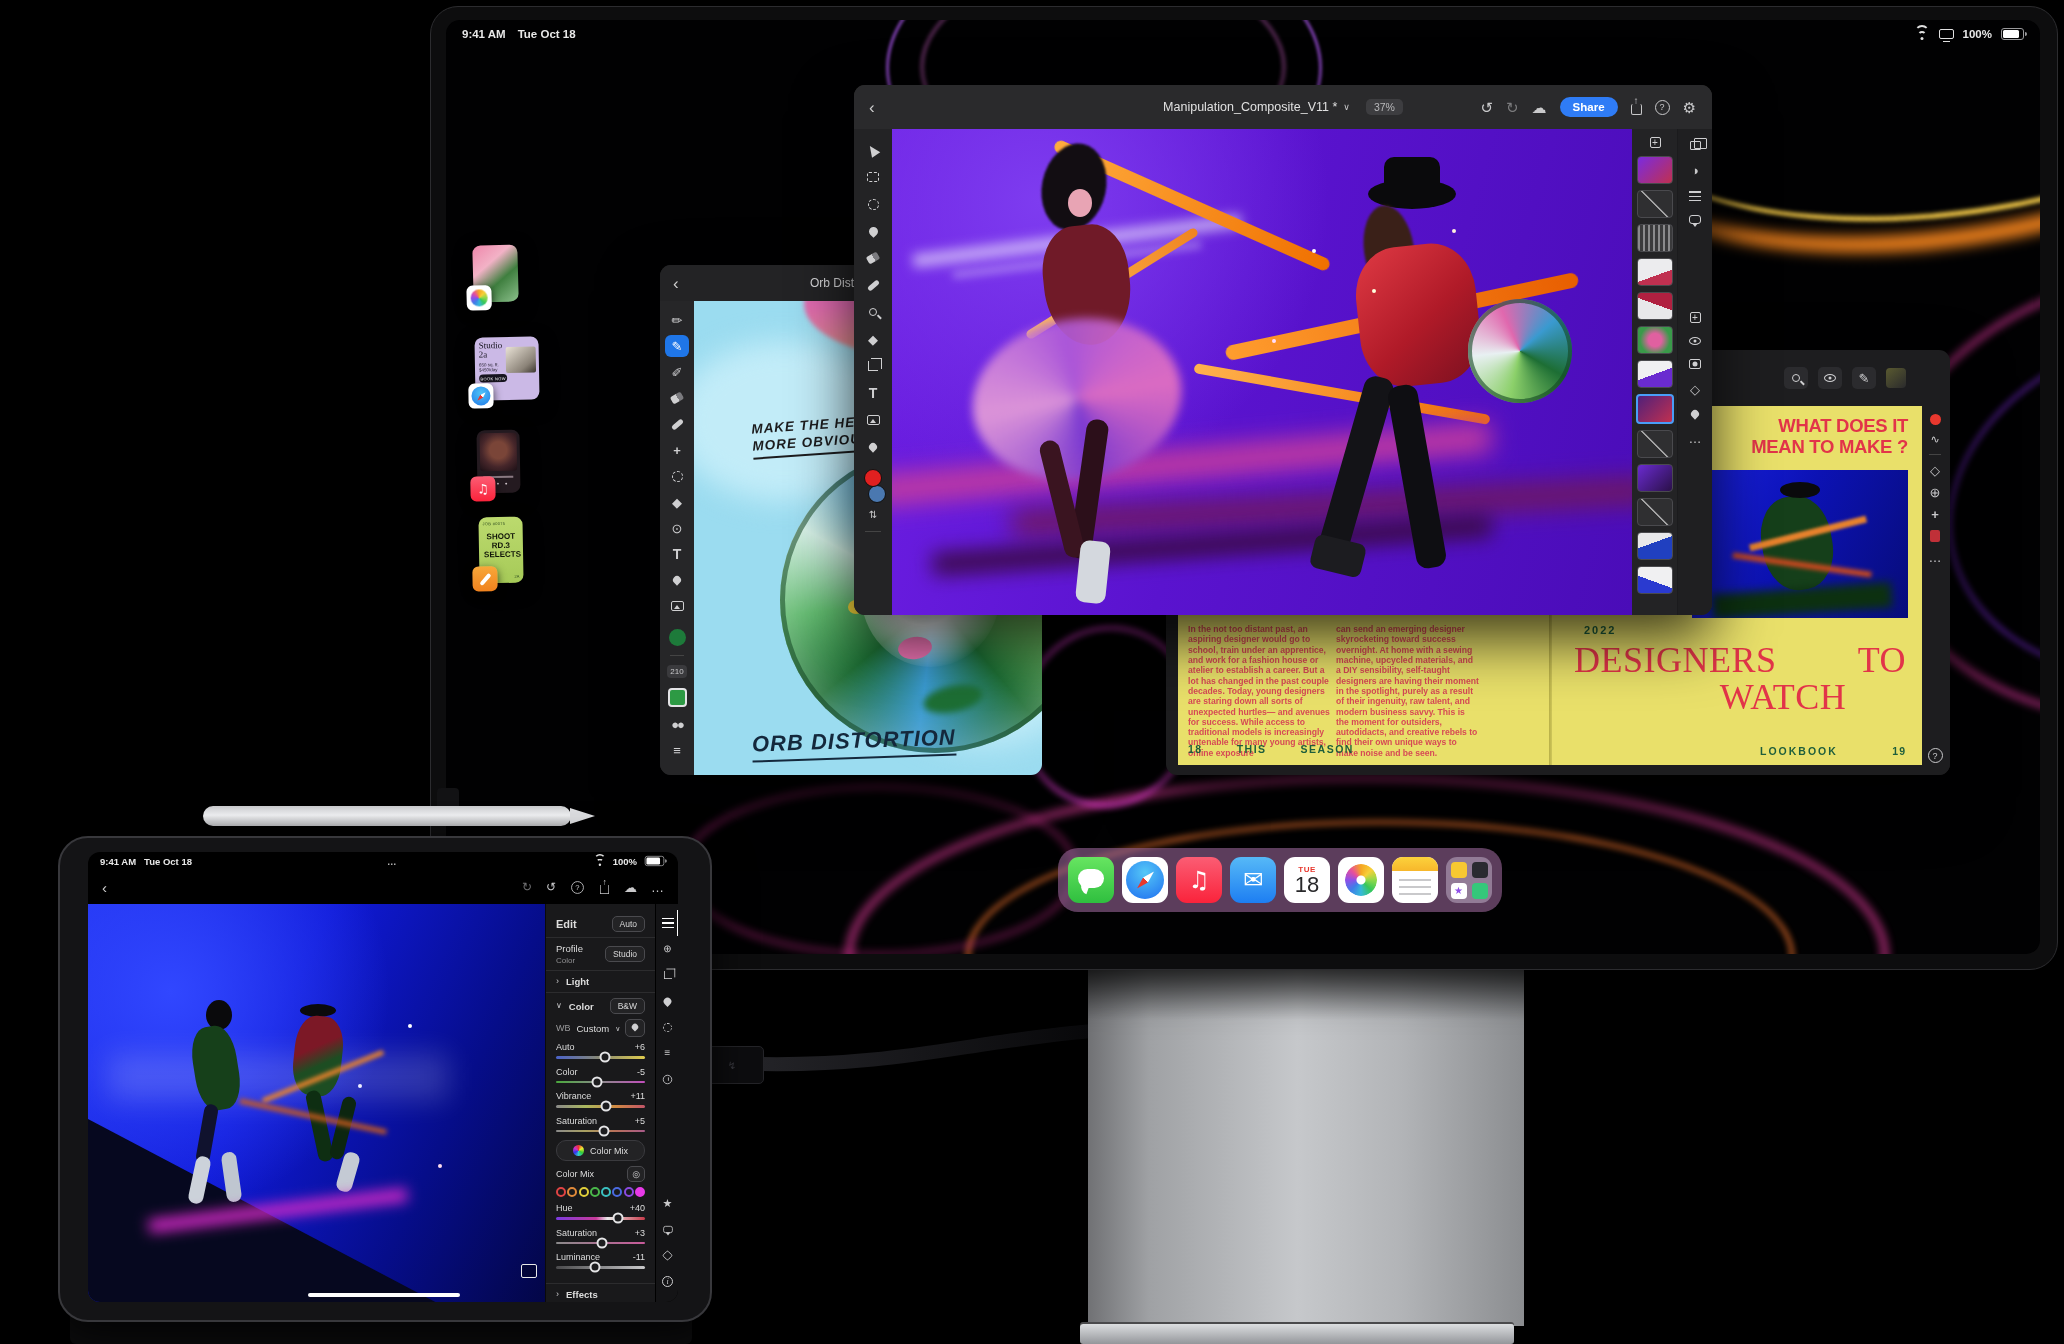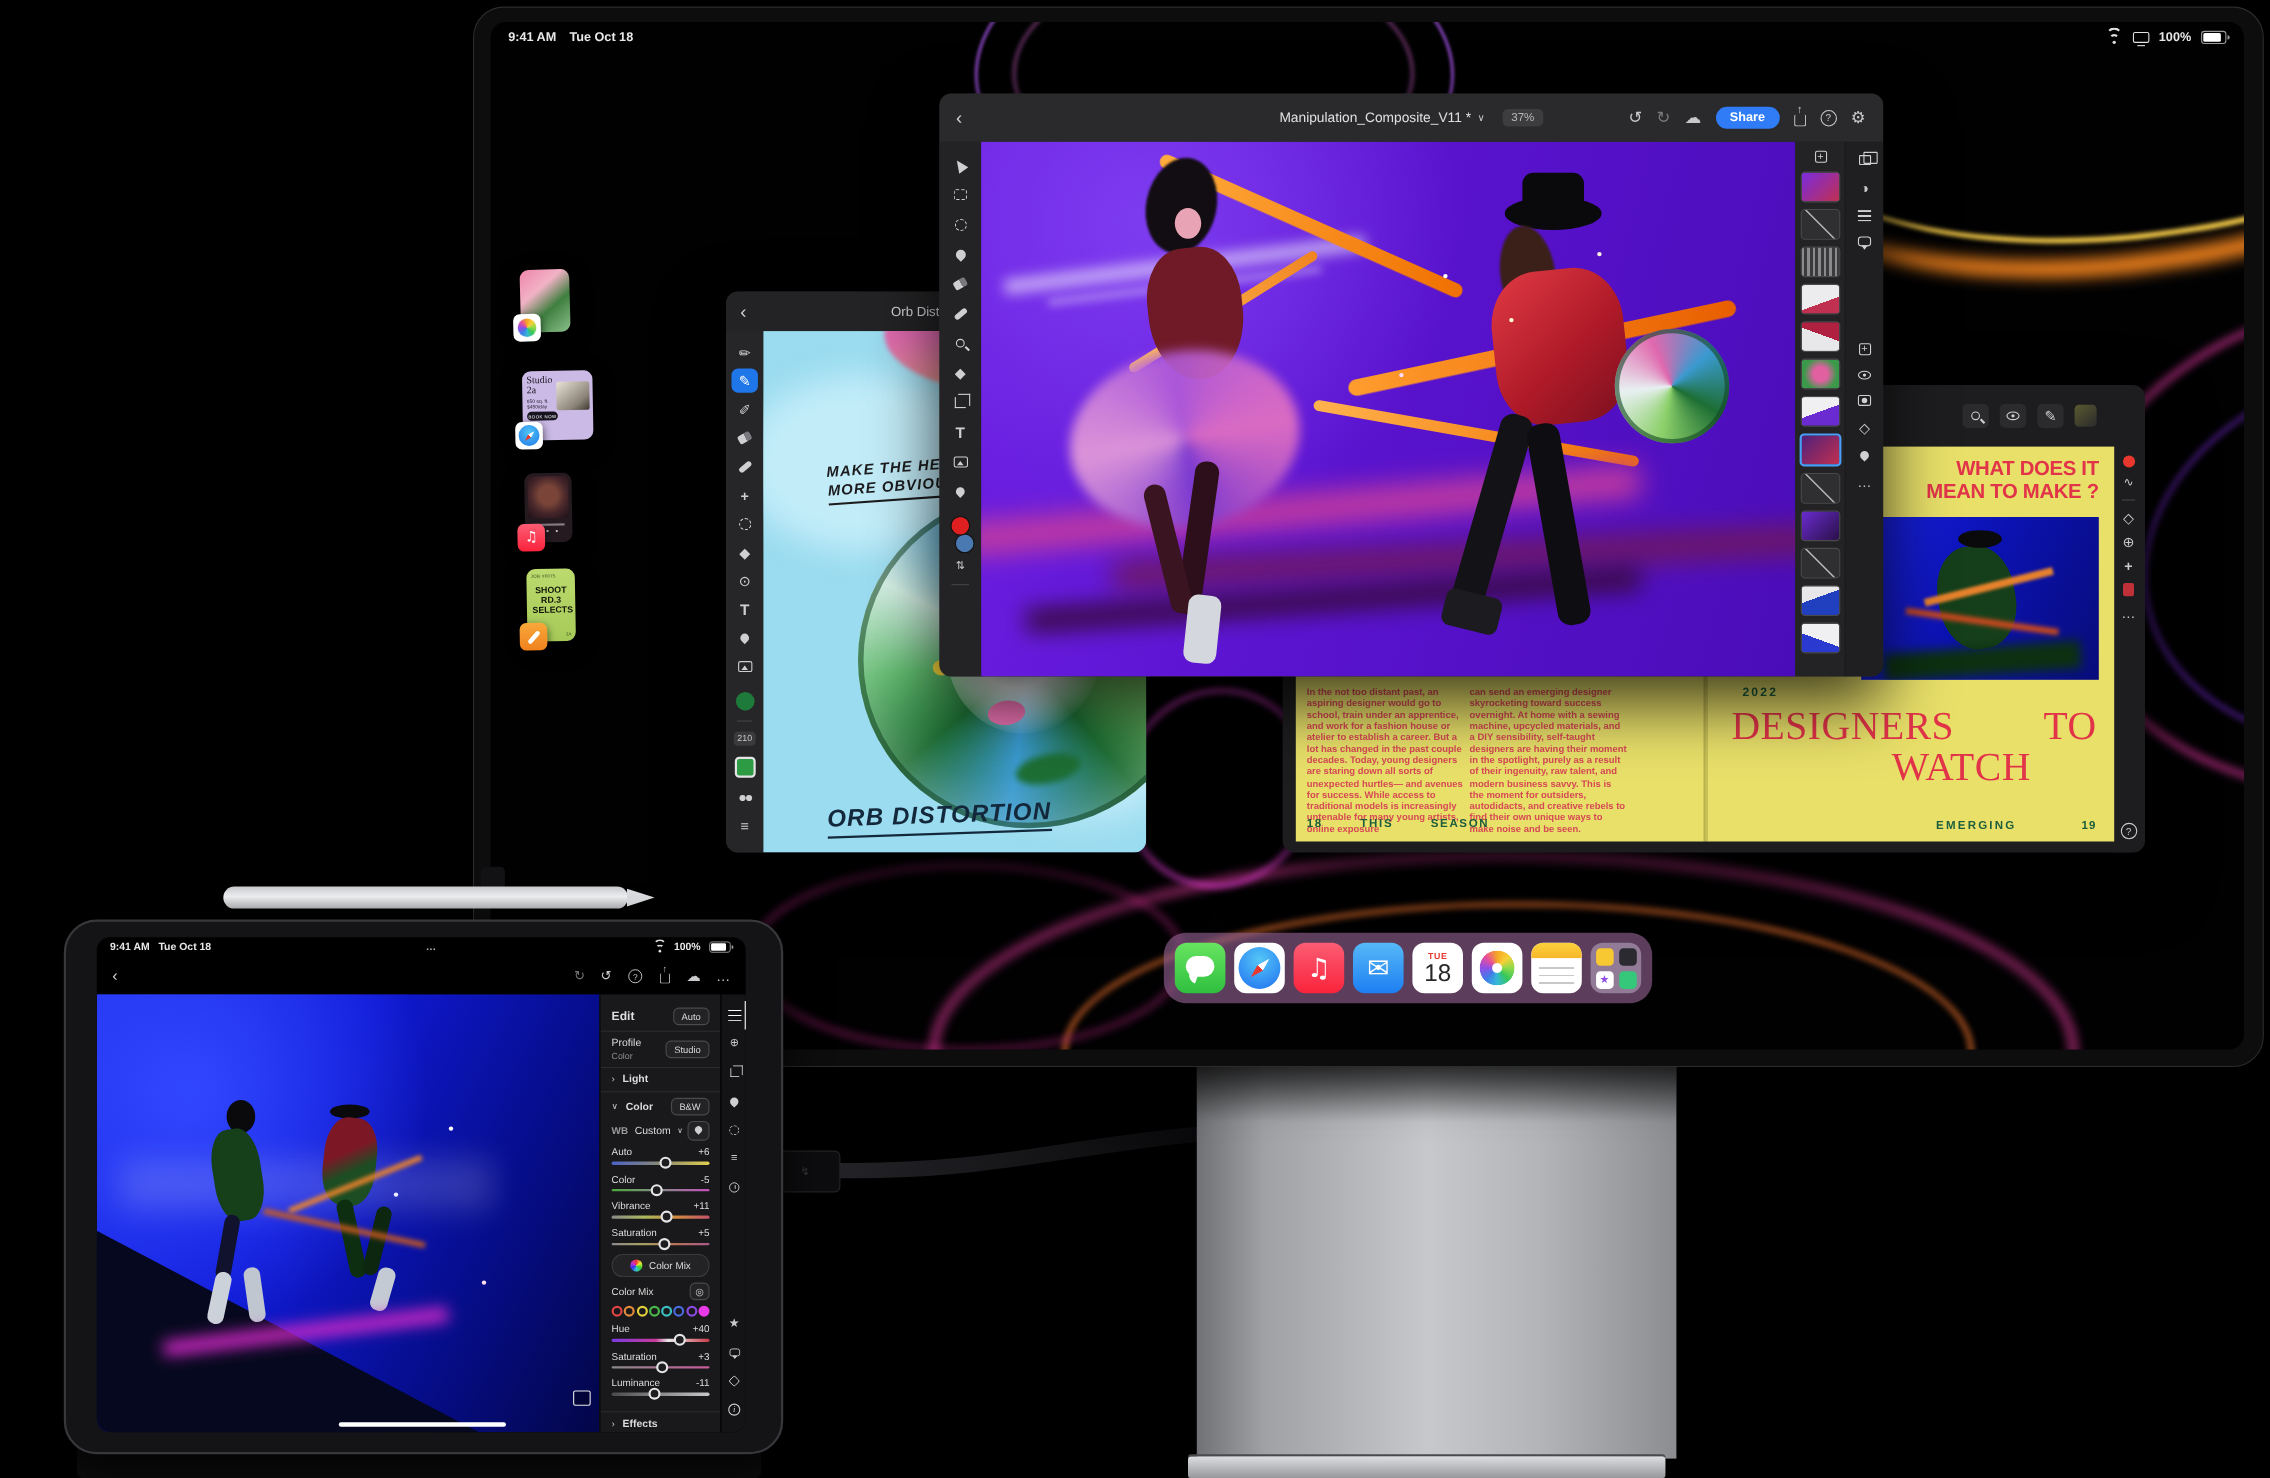--- a/index.html
+++ b/index.html
@@ -308,21 +308,21 @@
             <div class="abs" style="left:20px;top:118px;width:180px;height:26px;background:#0c3010;filter:blur(5px);transform:rotate(-4deg);"></div>
           </div>
           <div class="maggreen" style="position:absolute;left:32px;top:218px;font-size:11px;font-weight:bold;letter-spacing:2px;">2022</div>
           <div class="magred" style="position:absolute;left:22px;right:16px;top:236px;font-family:'Liberation Serif',serif;font-size:36px;line-height:37px;letter-spacing:.5px;">
             <div style="display:flex;justify-content:space-between;">
               <span>DESIGNERS</span>
               <span>TO</span>
             </div>
             <div style="text-align:center;padding-left:86px;">WATCH</div>
           </div>
-          <div class="maggreen" style="position:absolute;left:208px;bottom:8px;font-size:10.5px;font-weight:bold;letter-spacing:2px;">EMERGING</div>
+          <div class="maggreen" style="position:absolute;left:208px;bottom:8px;font-size:10.5px;font-weight:bold;letter-spacing:2px;">LOOKBOOK</div>
           <div class="maggreen" style="position:absolute;right:16px;bottom:8px;font-size:10.5px;font-weight:bold;letter-spacing:1px;">19</div>
         </div>
       </div>
     </div>
 
     <div class="win" style="left:408px;top:65px;width:858px;height:530px;background:#2a2a2c;z-index:15;">
       <div class="abs" style="left:0;right:0;top:0px;text-align:center;color:#8a8a8c;font-size:12px;line-height:10px;">…</div>
       <div class="titlebar" style="height:44px;background:#2a2a2c;border-bottom:1px solid #1d1d1f;">
         <span class="chev" style="margin-left:15px;">‹</span>
         <span style="position:absolute;left:0;right:0;display:flex;align-items:center;justify-content:center;gap:6px;pointer-events:none;">
@@ -582,21 +582,21 @@
         <div class="lr-hr"></div>
         <div class="lr-row">
           <span style="display:flex;gap:7px;align-items:center;">
               <span class="glyph" style="font-size:8px;">∨</span>
           <b style="font-size:9.5px;">Color</b>
             </span>
           <span class="lr-btn">B&amp;W</span>
         </div>
         <div class="lr-row">
           <span style="display:flex;gap:6px;align-items:center;">
-            <span style="color:#9a9a9c;font-weight:bold;">WB</span>
+            <span style="color:#9a9a9c;">WB</span>
             <span style="font-size:9.5px;">Custom</span>
             <span class="glyph" style="font-size:7px;">∨</span>
           </span>
           <span class="lr-btn" style="padding:3px 5px;"><span class="ci ci-dropper" style="transform:rotate(-135deg) scale(.8);"></span></span>
         </div>
         <div class="lr-row" style="margin-bottom:0;">
           <span>Auto</span>
           <span>+6</span>
         </div>
         <div class="lr-track" style="background:linear-gradient(90deg,#4a62c8,#8a8a72,#e0cd4e);">

